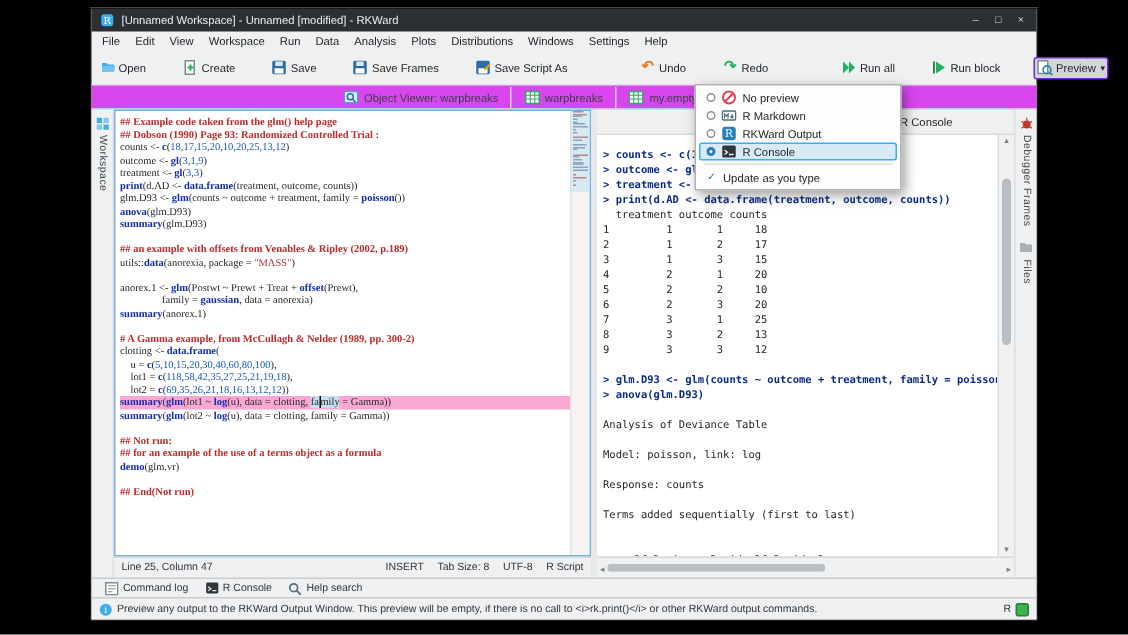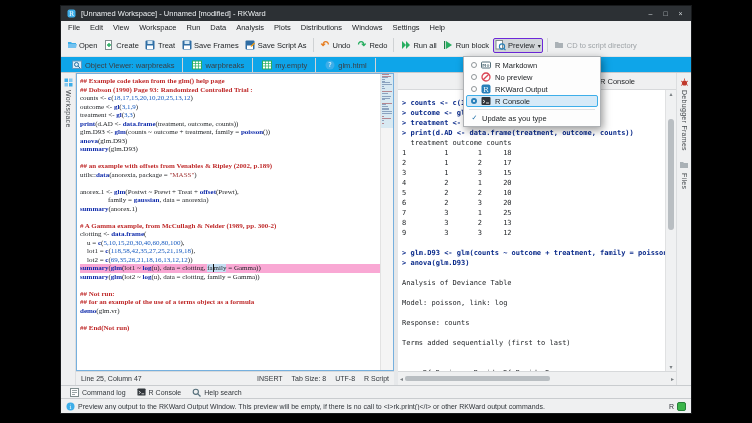--- a/index.html
+++ b/index.html
@@ -8,31 +8,31 @@
   #win { position:absolute; left:60px; top:5px; width:632px; height:409px; background:#eff0f1;
          border:1px solid #17191b; box-sizing:border-box; display:flex; flex-direction:column; font-size:7.5px; }
 
   .titlebar { flex:0 0 15px; background:#2c3034; color:#eceff1; display:flex; align-items:center; gap:4px; padding:0 5px; }
   .tb-title { flex:1; white-space:nowrap; overflow:hidden; font-size:7.5px; }
   .win-ctl { width:11px; text-align:center; font-size:7px; color:#cfd4d8; cursor:default; }
 
   .menubar { flex:0 0 13px; display:flex; align-items:center; padding:0 2px; }
   .menu-item { padding:0 5px; white-space:nowrap; }
 
-  .toolbar { flex:0 0 22px; display:flex; align-items:center; padding:0 3px; gap:2px; border-bottom:1px solid #dfe1e3; }
+  .toolbar { flex:0 0 22px; display:flex; align-items:center; padding:0 3px; gap:20px; border-bottom:1px solid #dfe1e3; }
   .tb-btn { display:inline-flex; align-items:center; gap:2px; padding:2px; border-radius:2px; white-space:nowrap; }
   .tb-btn.active { background:#d2d6d9; border:1px solid #6d28d9; padding:1px; }
   .tb-btn.disabled { color:#9fa4a8; }
   .tb-sep { width:1px; height:14px; background:#cfd2d4; margin:0 2px; }
   .tb-arrow { font-size:6px; margin-left:1px; }
 
   .icon { display:inline-flex; width:11px; height:11px; align-items:center; justify-content:center; flex:0 0 auto; }
   .icon svg { display:block; }
 
-  .tabbar { flex:0 0 15px; display:flex; align-items:flex-end; background:#0ea5e9; padding-left:2px; border-bottom:1px solid #c6c9cc; }
+  .tabbar { flex:0 0 15px; display:flex; align-items:flex-end; background:#d946ef; padding-left:2px; border-bottom:1px solid #c6c9cc;justify-content:center; }
   .tab { display:inline-flex; align-items:center; gap:3px; padding:0 8px; height:14px; border-right:1px solid #d2d4d6;
          color:#3a3f44; white-space:nowrap; }
   .tab.active { background:#fcfcfc; border:1px solid #c6c9cc; border-bottom:none; color:#232629; }
   .mod-dot { width:7px; height:7px; border-radius:50%; background:#e06b33; color:#fff; font-size:5px; line-height:7px;
              display:inline-flex; align-items:center; justify-content:center; }
 
   .main { flex:1; display:flex; min-height:0; }
   .strip { width:14px; background:#eff0f1; display:flex; flex-direction:column; align-items:center; padding-top:4px; gap:3px; }
   .strip.left { border-right:1px solid #dcdee0; }
   .strip.right { border-left:1px solid #dcdee0; }
@@ -148,21 +148,21 @@
         <span class="tb-label">Create</span>
       </span>
       <span class="tb-btn">
         <span class="icon">
           <svg width="10" height="10" viewBox="0 0 10 10">
             <rect x="0.5" y="0.5" width="9" height="9" rx="1" fill="#2e6da4"></rect>
             <rect x="2.5" y="1" width="5" height="3" fill="#d6e9f5"></rect>
             <rect x="2" y="5.5" width="6" height="3.5" fill="#fff"></rect>
           </svg>
         </span>
-        <span class="tb-label">Treat</span>
+        <span class="tb-label">Save</span>
       </span>
       <span class="tb-btn">
         <span class="icon">
           <svg width="10" height="10" viewBox="0 0 10 10">
             <rect x="0.5" y="0.5" width="9" height="9" rx="1" fill="#2e6da4"></rect>
             <rect x="2.5" y="1" width="5" height="3" fill="#d6e9f5"></rect>
             <rect x="2" y="5.5" width="6" height="3.5" fill="#fff"></rect>
           </svg>
         </span>
         <span class="tb-label">Save Frames</span>
@@ -417,36 +417,36 @@
     <span class="sb-msg">Preview any output to the RKWard Output Window. This preview will be empty, if there is no call to &lt;i&gt;rk.print()&lt;/i&gt; or other RKWard output commands.</span>
     <span>R</span>
     <span class="r-ind"></span>
   </div>
 
   <div class="dropdown" id="dropdown">
       <div class="dd-item">
         <span class="radio"></span>
         <span class="icon">
           <svg width="10" height="10" viewBox="0 0 10 10">
+            <circle cx="5" cy="5" r="4" fill="none" stroke="#da4453" stroke-width="1.3"></circle>
+            <path d="M2.2 7.8L7.8 2.2" stroke="#da4453" stroke-width="1.3"></path>
+          </svg>
+        </span>
+        <span>No preview</span>
+      </div>
+      <div class="dd-item">
+        <span class="radio"></span>
+        <span class="icon">
+          <svg width="10" height="10" viewBox="0 0 10 10">
             <rect x="0.5" y="2" width="9" height="6" rx="1" fill="#fff" stroke="#546e7a"></rect>
             <path d="M2 7V4l1.2 1.5L4.4 4v3" stroke="#546e7a" fill="none" stroke-width="0.8"></path>
             <path d="M7 4v2.2M6 5.5l1 1.2 1-1.2" stroke="#546e7a" fill="none" stroke-width="0.8"></path>
           </svg>
         </span>
         <span>R Markdown</span>
-      </div>
-      <div class="dd-item">
-        <span class="radio"></span>
-        <span class="icon">
-          <svg width="10" height="10" viewBox="0 0 10 10">
-            <circle cx="5" cy="5" r="4" fill="none" stroke="#da4453" stroke-width="1.3"></circle>
-            <path d="M2.2 7.8L7.8 2.2" stroke="#da4453" stroke-width="1.3"></path>
-          </svg>
-        </span>
-        <span>No preview</span>
       </div>
       <div class="dd-item">
         <span class="radio"></span>
         <span class="icon">
           <svg width="10" height="10" viewBox="0 0 10 10">
             <rect x="0.5" y="0.5" width="9" height="9" rx="2" fill="#2980b9"></rect>
             <text x="5" y="7.6" font-size="7" text-anchor="middle" fill="#fff" font-family="DejaVu Serif, serif">R</text>
           </svg>
         </span>
         <span>RKWard Output</span>

